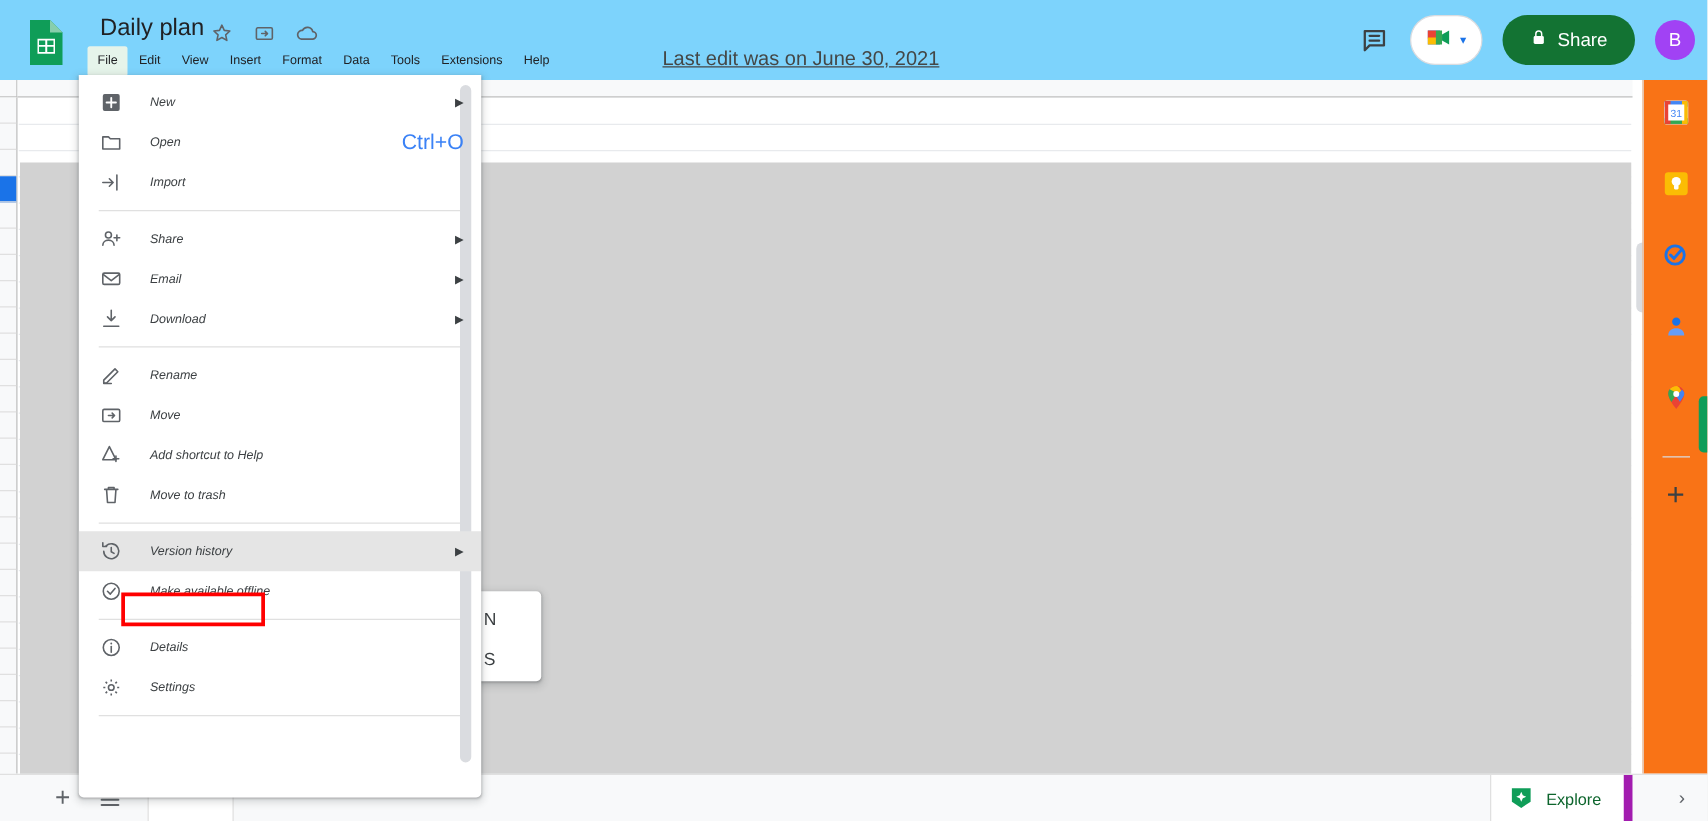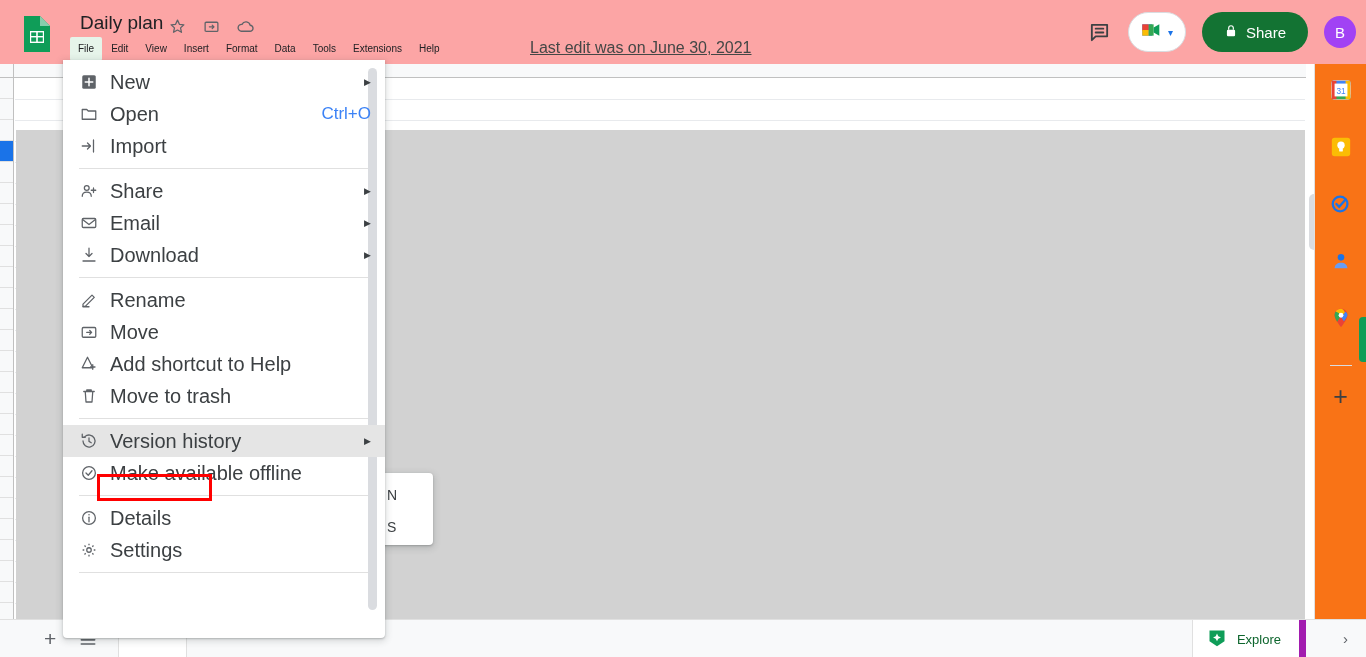--- a/index.html
+++ b/index.html
@@ -5,21 +5,21 @@
   * { box-sizing: border-box; margin: 0; padding: 0; }
   html, body {
     width: 1366px; height: 657px;
     font-family: "Liberation Sans", sans-serif;
     background: #ffffff;
     overflow: hidden;
   }
   #app { position: relative; width: 1366px; height: 657px; }
 
   
-  .header { position: absolute; top: 0; left: 0; width: 1366px; height: 64px; background:#fca5a5; z-index: 20; }
+  .header { position: absolute; top: 0; left: 0; width: 1366px; height: 64px; background:#7dd3fc; z-index: 20; }
   .logo { position:absolute; left:20px; top:14px; width:34px; height:38px; }
   .logo svg { display:block; }
   .doc-title {
     position:absolute; left:80px; top:10px;
     font-size:19px; color:#202124; font-weight:400; line-height:26px;
     white-space:nowrap;
   }
   .title-icons { position:absolute; left:166px; top:15px; display:flex; gap:12px; align-items:center; }
   .title-icons .ti { width:22px; height:22px; display:flex; align-items:center; justify-content:center; color:#5f6368; cursor:pointer;}
   .menubar { position:absolute; left:70px; top:37px; display:flex; align-items:center; height:24px; }
@@ -108,21 +108,21 @@
     box-shadow: 0 2px 6px 2px rgba(60,64,67,.15), 0 1px 2px 0 rgba(60,64,67,.3);
     padding:6px 0 6px 0;
     overflow:hidden;
   }
   .menu-item {
     position:relative; display:flex; align-items:center; height:32px;
     padding:0 14px 0 16px; cursor:pointer;
   }
   .menu-item.highlighted { background:#e5e5e5; }
   .mi-icon { width:20px; height:20px; flex:0 0 20px; color:#5f6368; display:flex; align-items:center; justify-content:center; }
-  .mi-label { margin-left:11px; font-size:20px; color:#3c4043; white-space:nowrap; }
+  .mi-label { margin-left:21px; font-size:10px; color:#3c4043; white-space:nowrap;font-style:italic; }
   .mi-shortcut { margin-left:auto; font-size:17px; color:#3b82f6; white-space:nowrap; }
   .mi-arrow { margin-left:auto; font-size:9px; color:#3c4043; }
   .menu-sep { height:1px; background:#e0e0e0; margin:6px 16px; }
   .menu-scroll {
     position:absolute; right:8px; top:8px; width:9px; height:542px;
     background:#dadce0; border-radius:5px;
   }
   .redbox {
     position:absolute; left:97px; top:474px; width:115px; height:27px;
     border:3px solid #ff0000; z-index:60; pointer-events:none;

